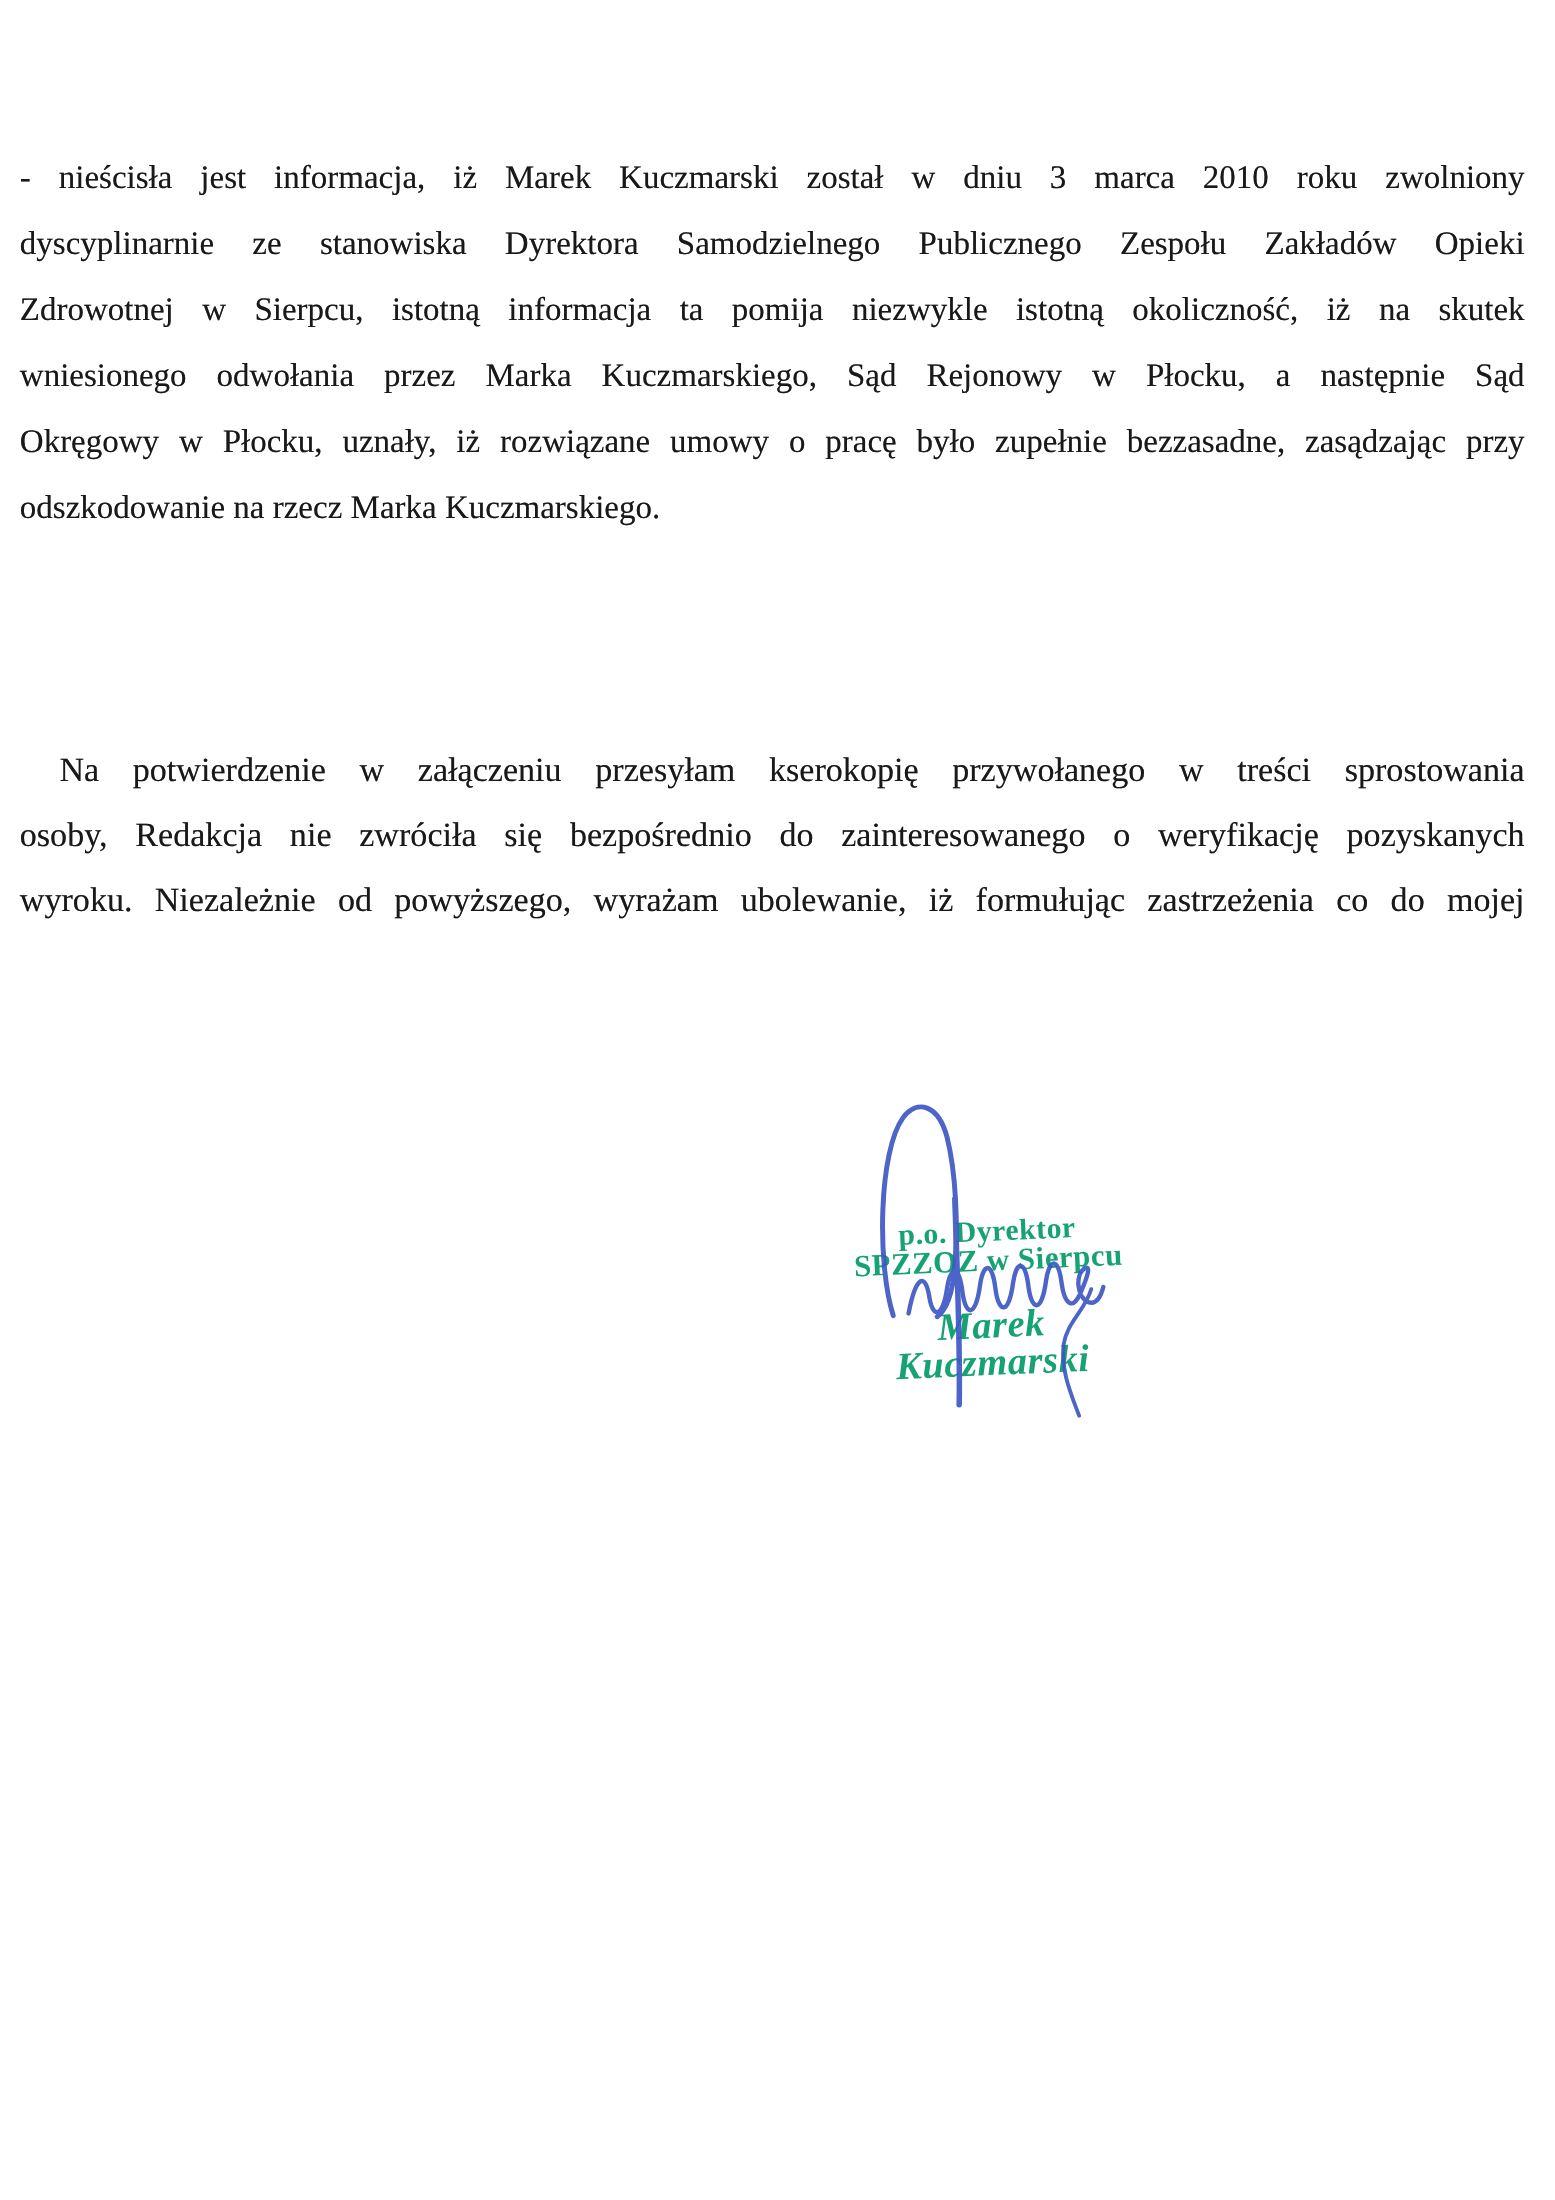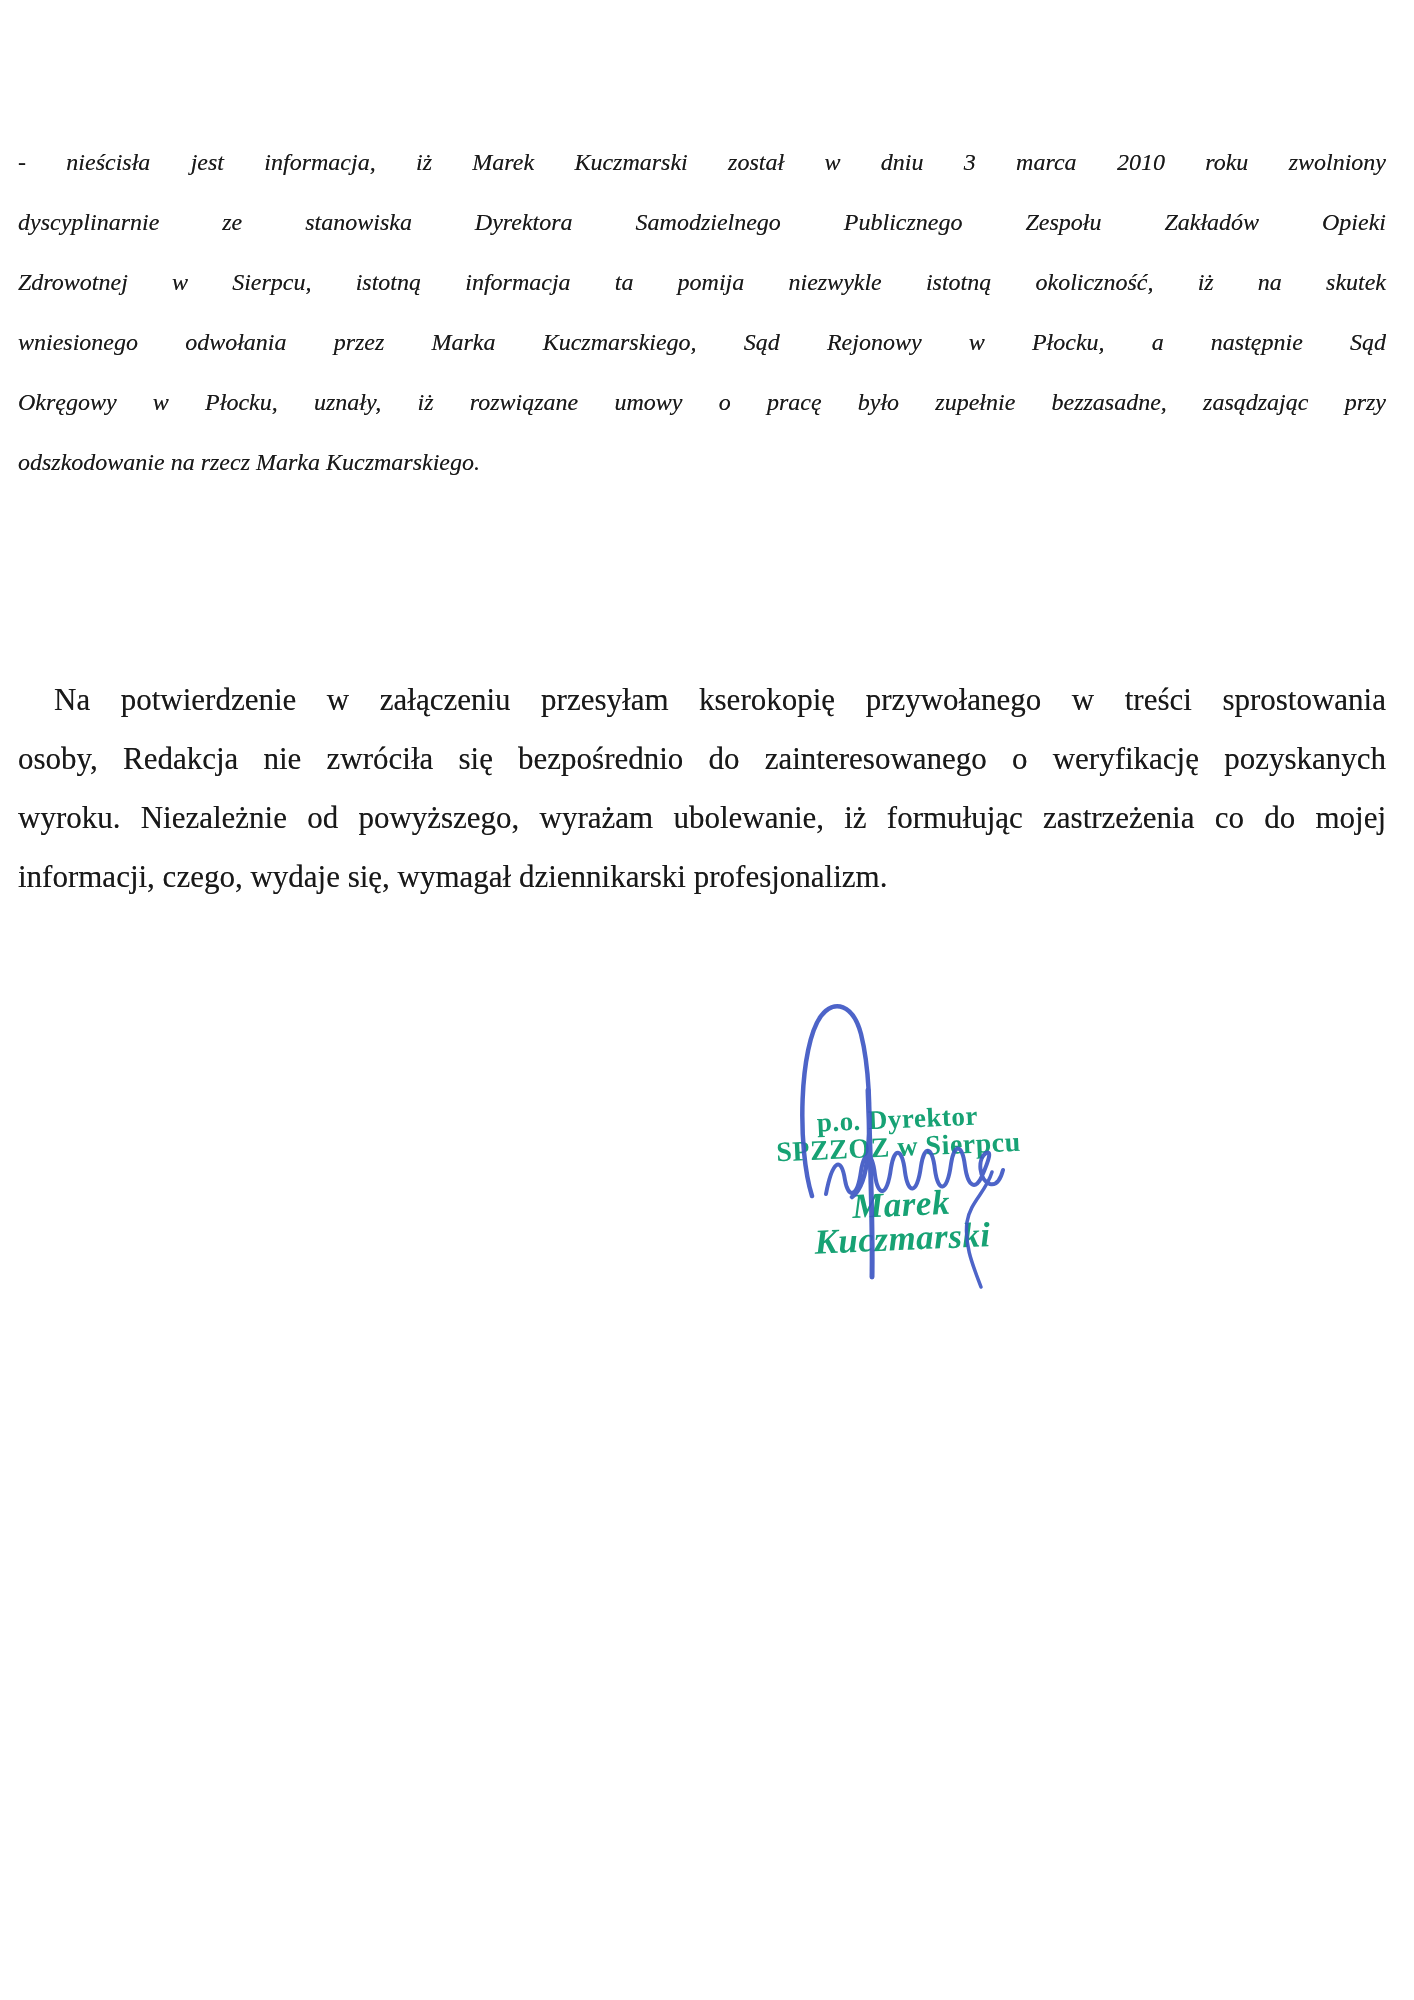--- a/index.html
+++ b/index.html
@@ -17,22 +17,21 @@
   }
   .para {
     position: absolute;
     left: 18px;
     width: 1368px;
     color: #191919;
     text-shadow: 0 0 0.6px rgba(10,10,10,0.55);
   }
   #para1 {
     top: 132px;
-    font-style: italic;
-    font-size: 24px;
+    font-size: 30px;
   }
   #para1 .line { height: 60px; line-height: 60px; }
   #para2 {
     top: 670px;
     font-size: 31px;
   }
   #para2 .line { height: 59px; line-height: 59px; }
   .line {
     white-space: nowrap;
     text-align: justify;
@@ -88,21 +87,20 @@
     <div class="line">Zdrowotnej w Sierpcu, istotną informacja ta pomija niezwykle istotną okoliczność, iż na skutek</div>
     <div class="line">wniesionego odwołania przez Marka Kuczmarskiego, Sąd Rejonowy w Płocku, a następnie Sąd</div>
     <div class="line">Okręgowy w Płocku, uznały, iż rozwiązane umowy o pracę było zupełnie bezzasadne, zasądzając przy</div>
     <div class="line last">odszkodowanie na rzecz Marka Kuczmarskiego.</div>
   </div>
 
   <div class="para" id="para2">
     <div class="line indent">Na potwierdzenie w załączeniu przesyłam kserokopię przywołanego w treści sprostowania</div>
     <div class="line">osoby, Redakcja nie zwróciła się bezpośrednio do zainteresowanego o weryfikację pozyskanych</div>
     <div class="line">wyroku. Niezależnie od powyższego, wyrażam ubolewanie, iż formułując zastrzeżenia co do mojej</div>
-    <div class="line last">informacji, czego, wydaje się, wymagał dziennikarski profesjonalizm.</div>
   </div>
 
   <div class="stamp" style="color: rgb(23, 162, 116);">
     <div class="stamp-line1">p.o. Dyrektor</div>
     <div class="stamp-line2">SPZZOZ w Sierpcu</div>
     <div class="stamp-name">Marek Kuczmarski</div>
   </div>
 
   <svg class="ink-svg" width="1414" height="2000" viewBox="0 0 1414 2000">
     <g fill="none" stroke-linecap="round" stroke-linejoin="round" opacity="0.92">

